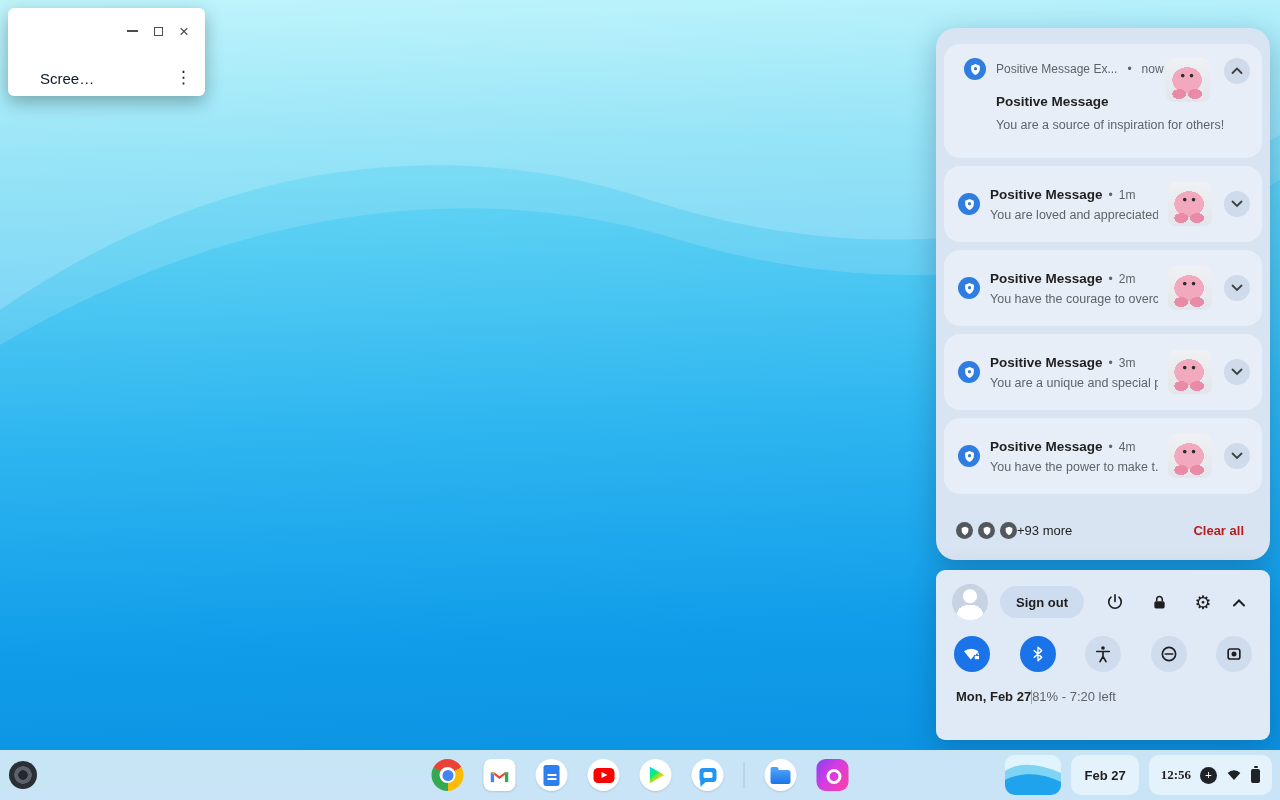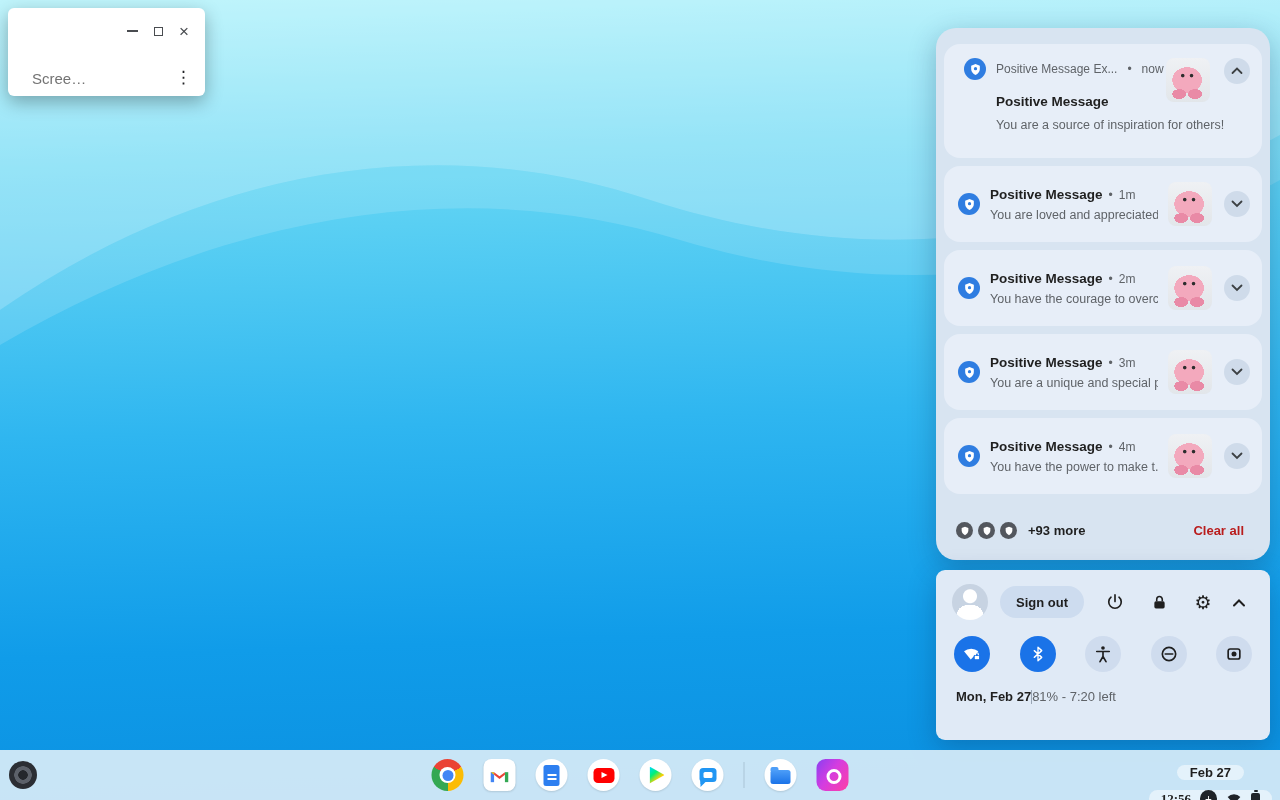--- a/index.html
+++ b/index.html
@@ -10,21 +10,21 @@
   .wave-svg{position:absolute;inset:0;width:100%;height:100%;display:block;}
 
   
   .window{position:absolute;left:8px;top:8px;width:197px;height:88px;background:#fff;border-radius:6px;
     box-shadow:0 6px 18px rgba(0,0,0,.30);}
   .win-controls{position:absolute;top:12px;right:8px;display:flex;align-items:center;}
   .wc-btn{width:26px;height:22px;border:none;background:none;padding:0;cursor:pointer;display:flex;align-items:center;justify-content:center;color:#494c50;}
   .wc-min-bar{width:11px;height:2px;background:#494c50;display:block;}
   .wc-max-box{width:9px;height:9px;border:1.6px solid #494c50;display:block;box-sizing:border-box;}
   .wc-close-x{font-size:17px;line-height:1;}
-  .win-title{position:absolute;left:24px;top:62px;font-size:15px;color:#737373;}
+  .win-title{position:absolute;left:32px;top:62px;font-size:15px;color:#0f172a;}
   .win-kebab{position:absolute;right:8px;top:56px;width:28px;height:26px;border:none;background:none;cursor:pointer;
     font-size:17px;color:#202124;line-height:1;}
 
   
   .notif-panel{position:absolute;left:936px;top:28px;width:334px;height:532px;border-radius:20px;background:#d8e4f1;
     box-shadow:0 8px 28px rgba(10,40,80,.28);padding:8px;box-sizing:border-box;display:flex;flex-direction:column;gap:8px;}
   .notif-card{position:relative;background:#e7eef8;border-radius:16px;box-sizing:border-box;flex:none;cursor:pointer;}
   .notif-card.expanded{padding:14px 14px 14px 20px;min-height:114px;margin-top:8px;}
   .notif-card.collapsed{display:flex;align-items:center;padding:0 12px 0 14px;height:76px;}
   .badge{width:22px;height:22px;border-radius:50%;background:#2f7de1;display:flex;align-items:center;justify-content:center;flex:none;}
@@ -45,21 +45,21 @@
   .expanded .chev-btn{position:absolute;right:12px;top:14px;}
   .col-texts{display:flex;flex-direction:column;gap:6px;margin-left:10px;min-width:0;flex:1;}
   .titlerow{display:flex;align-items:baseline;gap:6px;}
   .n-title{font-size:13.5px;font-weight:700;color:#1f1f1f;white-space:nowrap;}
   .n-body{font-size:12.5px;color:#5f6368;white-space:nowrap;overflow:hidden;}
   .collapsed .thumb{margin-left:10px;}
   .collapsed .chev-btn{margin-left:12px;}
   .notif-footer{margin-top:auto;display:flex;align-items:center;padding:8px 12px 10px 12px;flex:none;}
   .mini-badges{display:flex;gap:5px;align-items:center;}
   .mini-badge{width:17px;height:17px;border-radius:50%;background:#53575e;display:flex;align-items:center;justify-content:center;}
-  .more{margin-left:11px;font-size:13px;font-weight:700;color:#1f1f1f;cursor:pointer;text-align:center;}
+  .more{font-size:13px;font-weight:400;color:#1f1f1f;cursor:pointer;text-align:center;}
   .clear{margin-left:auto;font-size:13px;font-weight:600;color:#b91c1c;background:none;border:none;cursor:pointer;padding:4px 6px;}
 
   
   .qs-panel{position:absolute;left:936px;top:570px;width:334px;height:170px;border-radius:9px;background:#e0eaf6;
     box-shadow:0 8px 28px rgba(10,40,80,.28);box-sizing:border-box;padding:14px 16px 12px;display:flex;flex-direction:column;}
   .qs-row1{display:flex;align-items:center;}
   .avatar{width:36px;height:36px;border-radius:50%;flex:none;cursor:pointer;border:none;padding:0;
     background:
       radial-gradient(circle at 50% 34%, #fff 0 6.5px, rgba(255,255,255,0) 7.5px),
       radial-gradient(ellipse 13px 9px at 50% 82%, #fff 0 98%, rgba(255,255,255,0) 99%),
@@ -100,21 +100,21 @@
   .play-tri{width:15px;height:17px;clip-path:polygon(0 0,100% 50%,0 100%);margin-left:3px;
     background:linear-gradient(140deg,#00d7fe 0%,#00f076 35%,#ffd000 65%,#ff3a44 100%);}
   .chat-bubble{width:17px;height:14px;background:#2196f3;border-radius:3.5px;position:relative;}
   .chat-bubble::before{content:"";position:absolute;left:4px;top:4px;width:9px;height:6px;border-radius:1.5px;background:#fff;}
   .chat-bubble::after{content:"";position:absolute;left:1px;bottom:-5px;border:3.5px solid transparent;border-top-color:#2196f3;border-left-color:#2196f3;}
   .folder{width:20px;height:14px;background:linear-gradient(180deg,#4d9ef8,#1a73e8);border-radius:2.5px;position:relative;margin-top:3px;}
   .folder::before{content:"";position:absolute;top:-3px;left:0;width:8px;height:4px;background:#4d9ef8;border-radius:2px 2px 0 0;}
   .pink-ic{width:32px;height:32px;border-radius:9px;position:relative;
     background:linear-gradient(125deg,#8a3ff2 0%,#d43de0 45%,#ff3fa4 100%);}
   .pink-ic::after{content:"";position:absolute;left:10px;top:10px;width:9px;height:9px;border-radius:50%;border:3px solid #fff;}
-  .status-area{position:absolute;right:8px;top:5px;height:40px;display:flex;align-items:center;gap:10px;flex-direction:column;}
+  .status-area{position:absolute;right:8px;top:5px;height:40px;display:flex;align-items:center;gap:10px;}
   .wave-thumb{width:56px;height:40px;border-radius:10px;overflow:hidden;border:none;padding:0;cursor:pointer;display:block;}
   .date-pill{height:40px;padding:0 13px;border-radius:10px;background:rgba(255,255,255,0.5);border:none;
     font-size:13px;font-weight:600;color:#1f1f1f;cursor:pointer;}
   .time-pill{height:40px;padding:0 12px;border-radius:10px;background:rgba(255,255,255,0.5);border:none;
     display:flex;align-items:center;gap:9px;cursor:pointer;font-family:Liberation Serif, serif;}
   .clock{font-size:13px;font-weight:600;color:#1f1f1f;}
   .plus-badge{width:17px;height:17px;border-radius:50%;background:#1f2328;color:#fff;font-size:12px;font-weight:700;
     display:flex;align-items:center;justify-content:center;line-height:1;}
   .batt{width:9px;height:14px;background:#1f2328;border-radius:2px;position:relative;margin-top:2px;}
   .batt::before{content:"";position:absolute;top:-3px;left:2.5px;width:4px;height:2px;background:#1f2328;border-radius:1px;}

